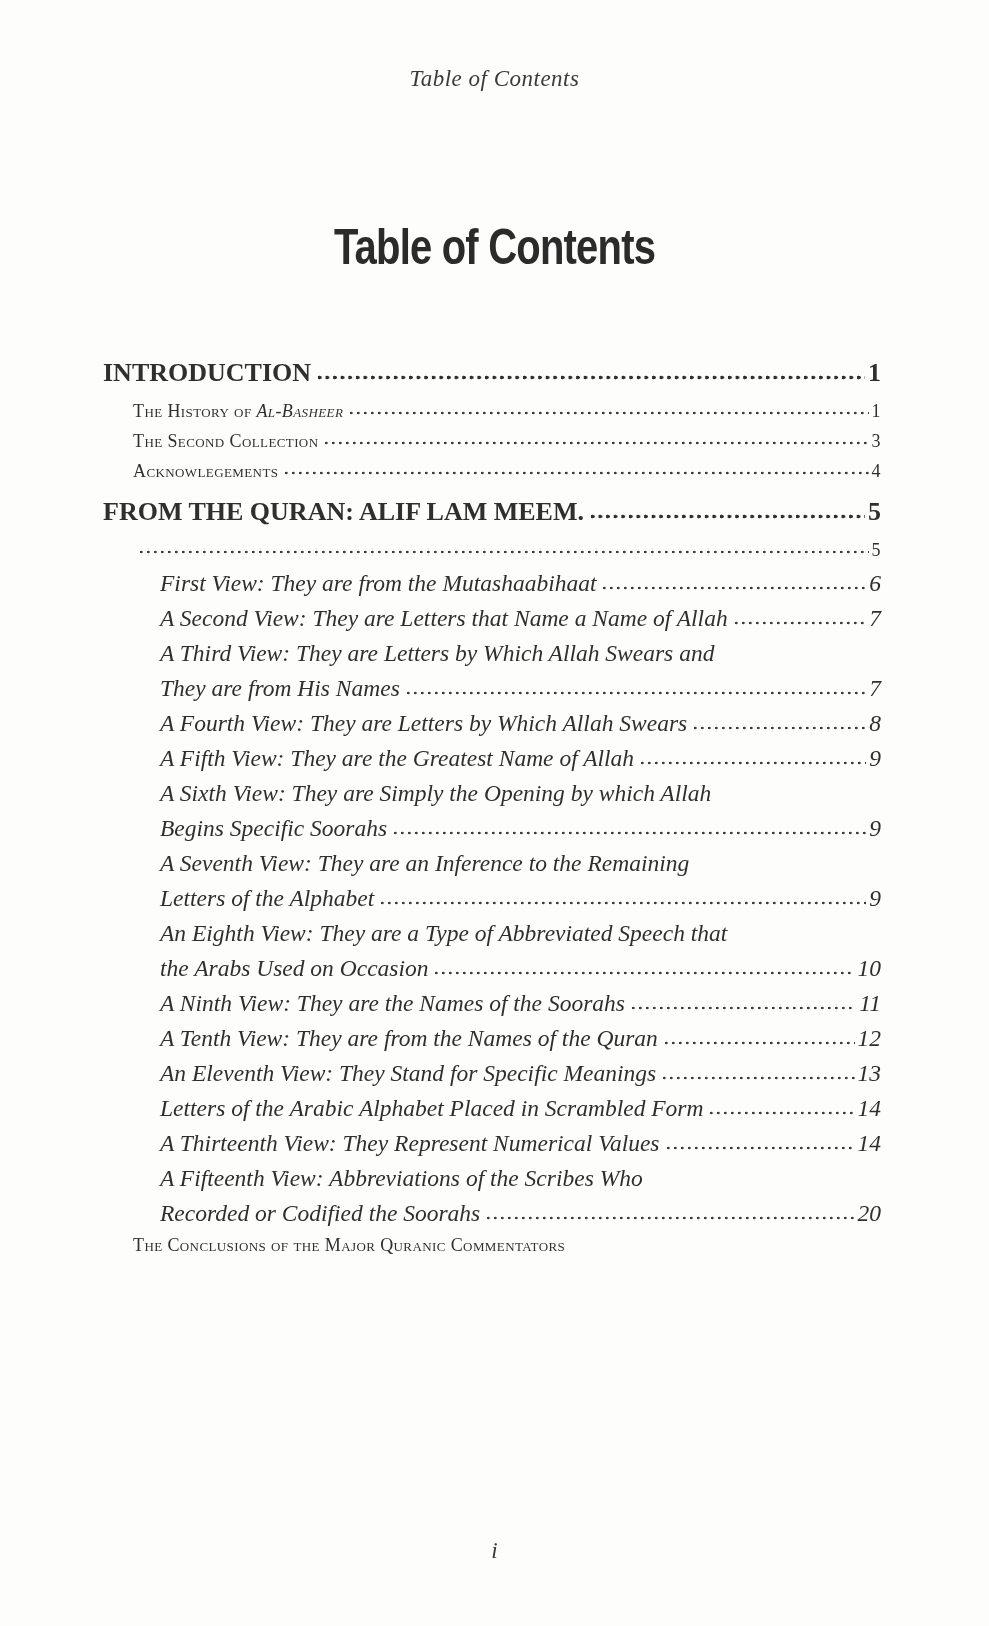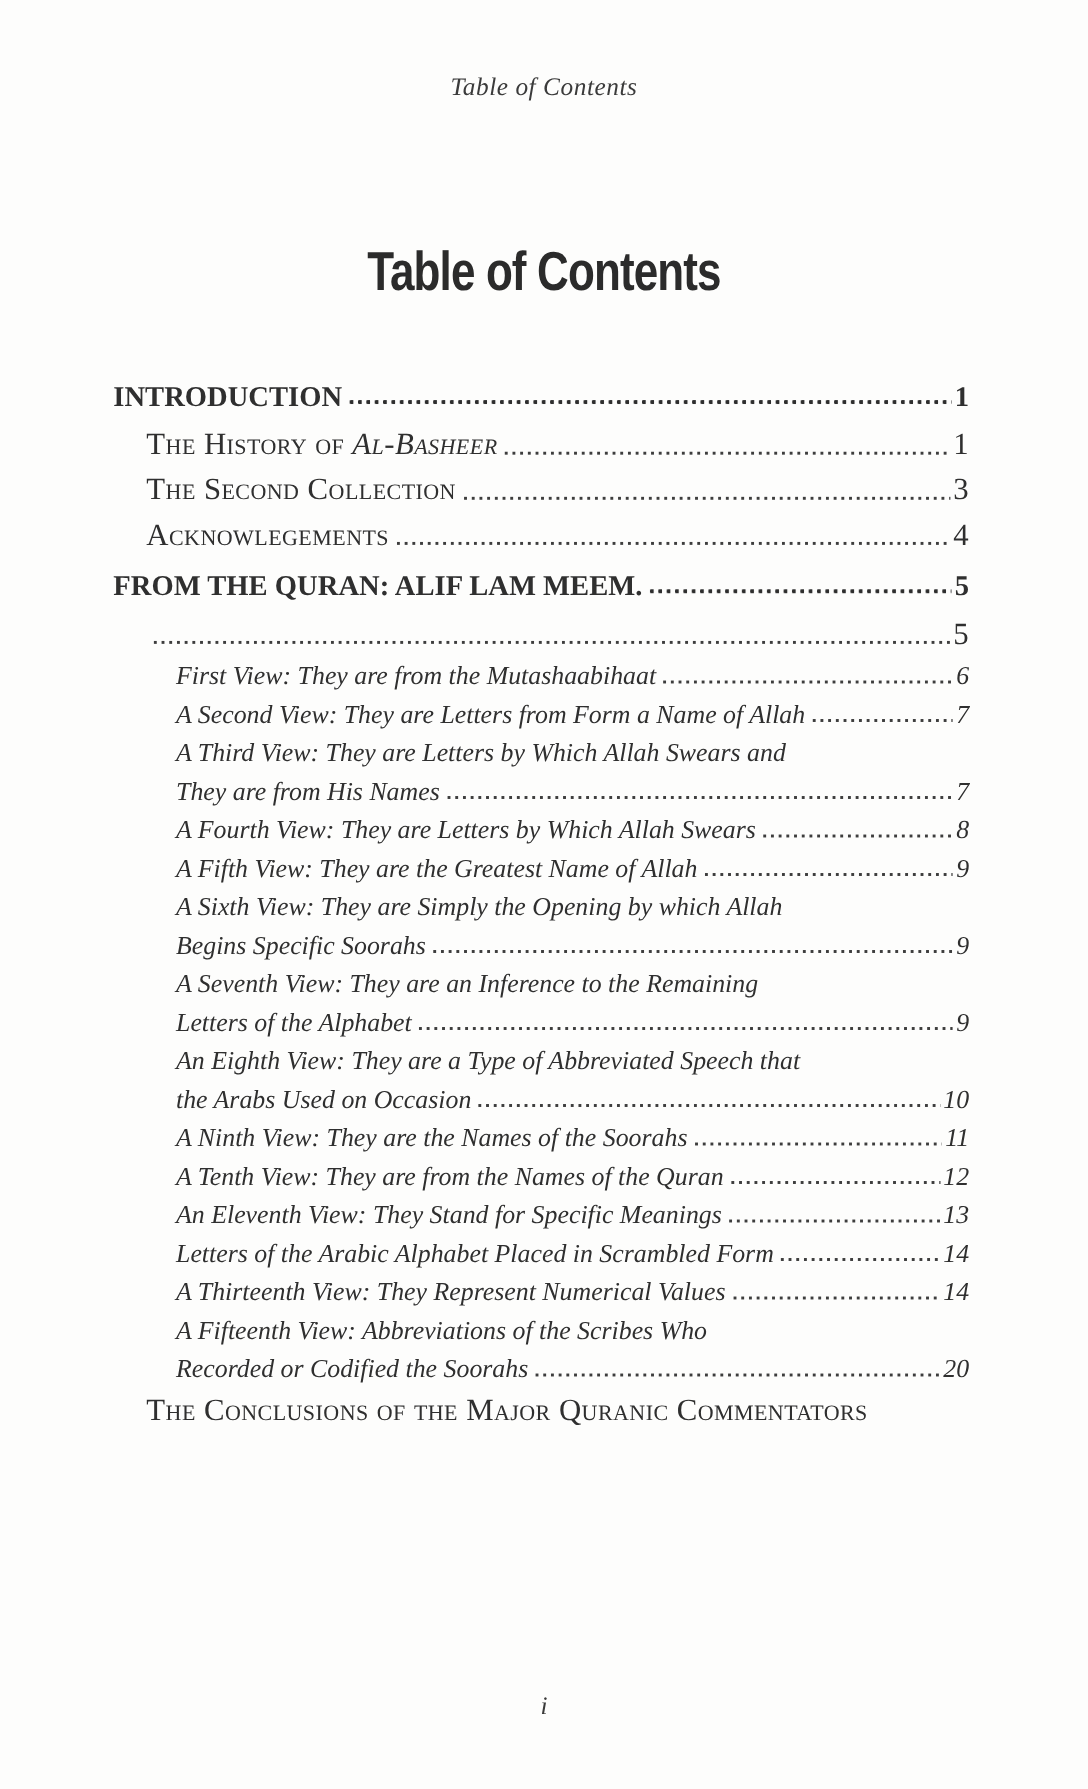--- a/index.html
+++ b/index.html
@@ -33,24 +33,24 @@
   .toc {
     position: absolute;
     top: 346px; left: 103px;
     width: 778px;
   }
   .toc-entry.chapter {
     font-weight: bold;
     font-size: 26px;
     margin-top: 15px;
   }
-  .toc-entry.chapter:first-child { margin-top: 0; }
+  .toc-entry.chapter:first-child { margin-top: 12px; }
   .toc-entry.section {
     font-variant: small-caps;
-    font-size: 28px;
+    font-size: 18px;
     letter-spacing: 0.4px;
     padding-left: 30px;
   }
   .toc-entry.subsection {
     font-style: italic;
     font-size: 23.5px;
     padding-left: 57px;
     font-family: Liberation Serif, serif;
   }
   .toc-line {
@@ -139,21 +139,21 @@
       </div>
       <div class="toc-entry subsection">
         <div class="toc-line">
           <span class="toc-text"><span>First View: They are from the Mutashaabihaat</span></span>
           <span class="dots"></span>
           <span class="toc-page">6</span>
         </div>
       </div>
       <div class="toc-entry subsection">
         <div class="toc-line">
-          <span class="toc-text"><span>A Second View: They are Letters from Form a Name of Allah</span></span>
+          <span class="toc-text"><span>A Second View: They are Letters that Name a Name of Allah</span></span>
           <span class="dots"></span>
           <span class="toc-page">7</span>
         </div>
       </div>
       <div class="toc-entry subsection">
         <div class="toc-line">
           <span class="toc-text"><span>A Third View: They are Letters by Which Allah Swears and</span></span>
         </div>
         <div class="toc-line">
           <span class="toc-text"><span>They are from His Names </span></span>

